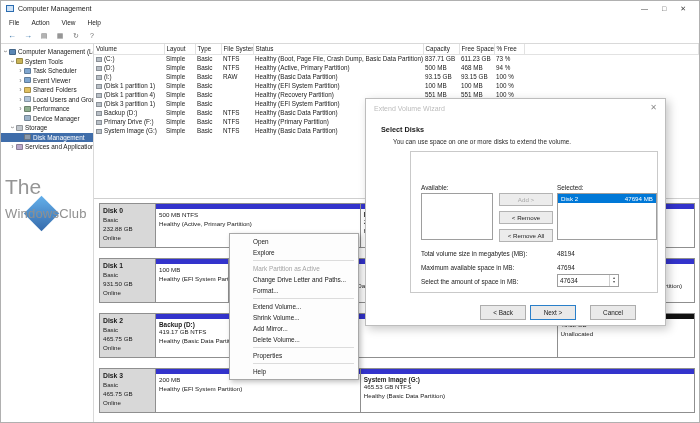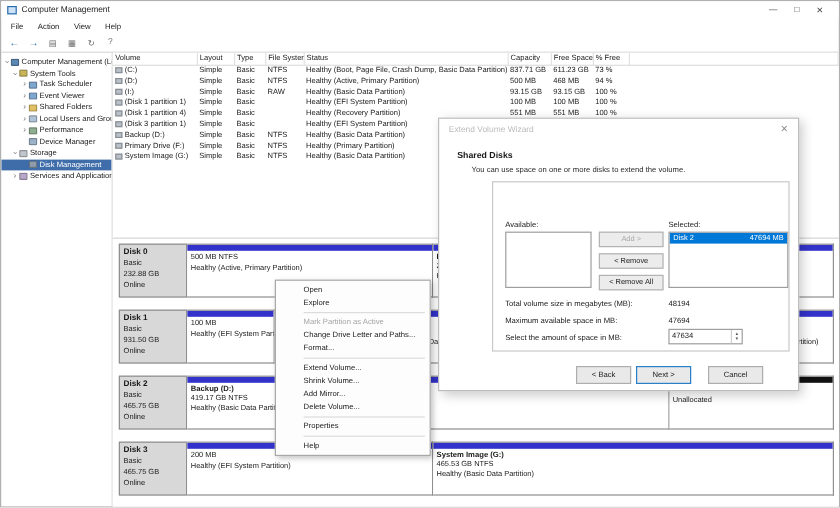--- a/index.html
+++ b/index.html
@@ -423,20 +423,25 @@
               <div class="part-line">465.53 GB NTFS</div>
               <div class="part-line">Healthy (Basic Data Partition)</div>
             </div>
           </div>
         </div>
 
       </div>
     </div>
   </div>
 
+  <div class="watermark">
+    <div class="wm-diamond"></div>
+    <div class="wm-the">The</div>
+    <div class="wm-club">WindowsClub</div>
+  </div>
 
   <div class="ctx-menu">
     <div class="ctx-item">Open</div>
     <div class="ctx-item">Explore</div>
     <div class="ctx-sep"></div>
     <div class="ctx-item disabled">Mark Partition as Active</div>
     <div class="ctx-item">Change Drive Letter and Paths...</div>
     <div class="ctx-item">Format...</div>
     <div class="ctx-sep"></div>
     <div class="ctx-item">Extend Volume...</div>
@@ -445,21 +450,21 @@
     <div class="ctx-item">Delete Volume...</div>
     <div class="ctx-sep"></div>
     <div class="ctx-item">Properties</div>
     <div class="ctx-sep"></div>
     <div class="ctx-item">Help</div>
   </div>
 
   <div class="wizard">
     <div class="wiz-title">Extend Volume Wizard</div>
     <div class="wiz-close">✕</div>
-    <div class="wiz-heading">Shared Disks</div>
+    <div class="wiz-heading">Select Disks</div>
     <div class="wiz-sub">You can use space on one or more disks to extend the volume.</div>
 
     <div class="wiz-panel">
       <div class="plabel lbl-avail">Available:</div>
       <div class="plabel lbl-sel">Selected:</div>
 
       <div class="listbox lb-avail"></div>
 
       <div class="wiz-midbtn btn-add">Add &gt;</div>
       <div class="wiz-midbtn btn-remove">&lt; Remove</div>

